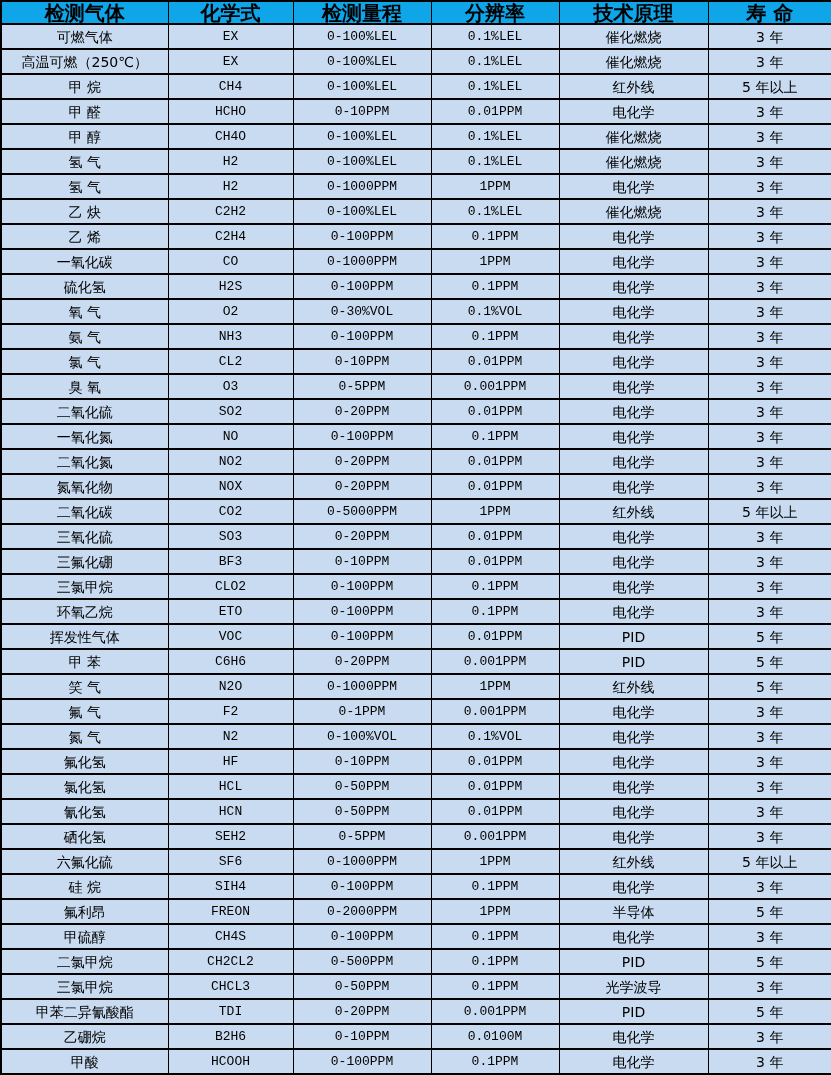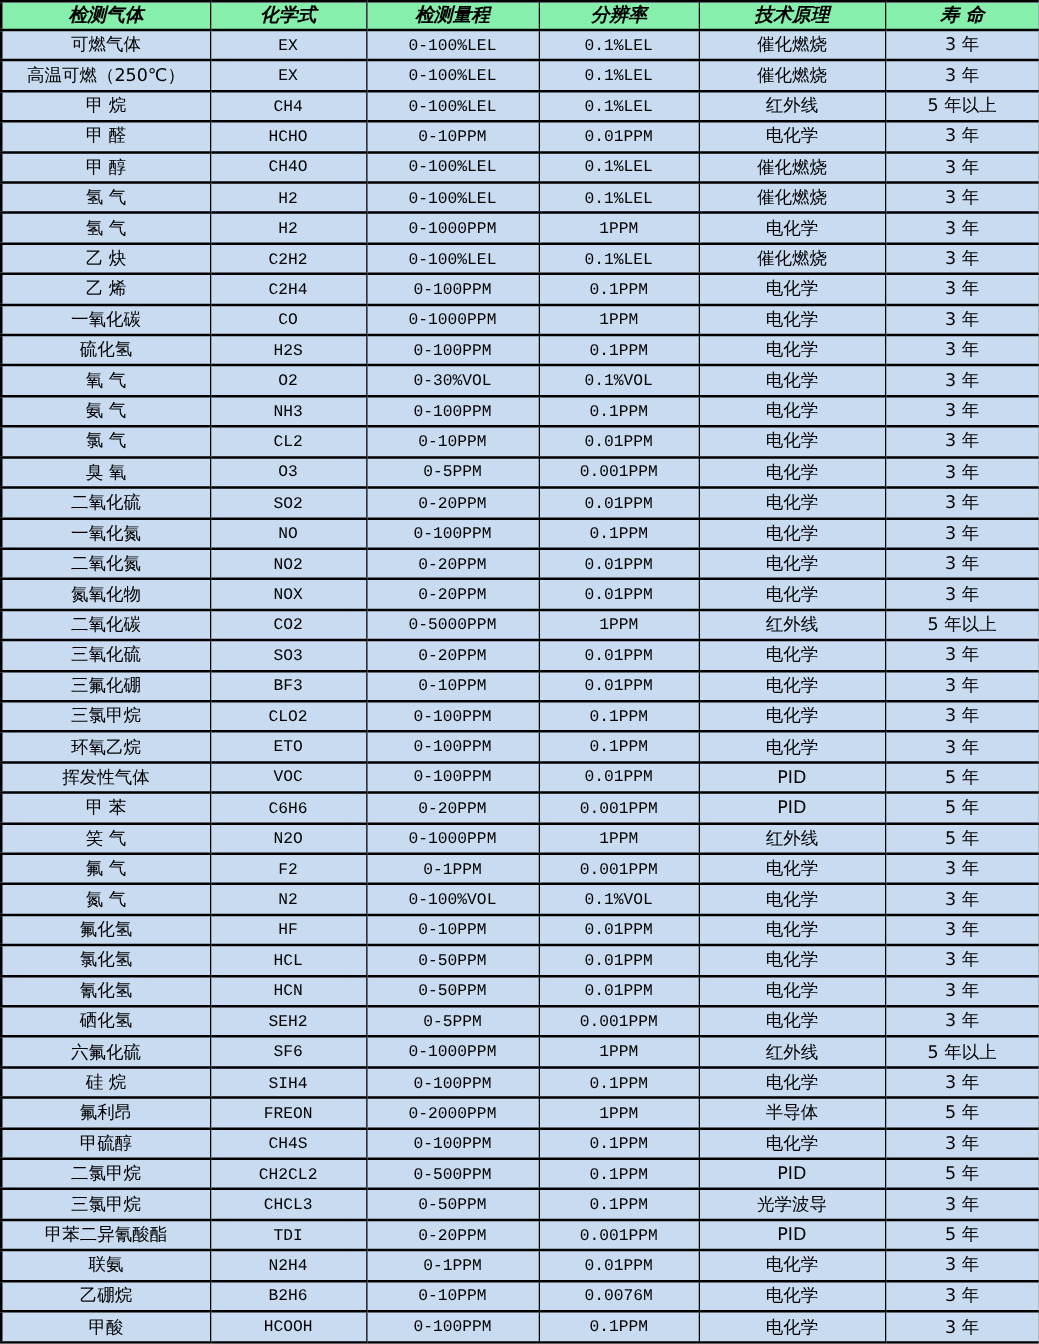--- a/index.html
+++ b/index.html
@@ -3,21 +3,21 @@
 <meta charset="utf-8">
 <style>
   html,body{margin:0;padding:0;background:#fff;}
   body{width:831px;font-family:"DejaVu Sans","Liberation Sans",sans-serif;color:#000;}
   table{width:831px;height:1075px;border-collapse:collapse;table-layout:fixed;
         background:#C9DBF1;border:2px solid #000;}
   th,td{border-left:1px solid #000;border-right:1px solid #000;
         border-top:2px solid #000;border-bottom:2px solid #000;
         text-align:center;vertical-align:middle;padding:0 2px;
         overflow:hidden;white-space:nowrap;height:21px;line-height:1;}
-  th{background:#86efac;font-size:15px;font-weight:bold;font-style:italic;}
+  th{background:#0ea5e9;font-size:20px;font-weight:bold;}
   td{font-size:14px;}
   td.mono{font-family:"Liberation Mono","DejaVu Sans Mono",monospace;font-size:13px;}
 </style>
 </head>
 <body>
 
 <table>
   <colgroup>
     <col style="width:167px">
       <col style="width:125px">
@@ -351,32 +351,24 @@
       </tr>
       <tr>
         <td>甲苯二异氰酸酯</td>
         <td class="mono">TDI</td>
         <td class="mono">0-20PPM</td>
         <td class="mono">0.001PPM</td>
         <td>PID</td>
         <td>5 年</td>
       </tr>
       <tr>
-        <td>联氨</td>
-        <td class="mono">N2H4</td>
-        <td class="mono">0-1PPM</td>
-        <td class="mono">0.01PPM</td>
-        <td>电化学</td>
-        <td>3 年</td>
-      </tr>
-      <tr>
         <td>乙硼烷</td>
         <td class="mono">B2H6</td>
         <td class="mono">0-10PPM</td>
-        <td class="mono">0.0076M</td>
+        <td class="mono">0.0100M</td>
         <td>电化学</td>
         <td>3 年</td>
       </tr>
       <tr>
         <td>甲酸</td>
         <td class="mono">HCOOH</td>
         <td class="mono">0-100PPM</td>
         <td class="mono">0.1PPM</td>
         <td>电化学</td>
         <td>3 年</td>

